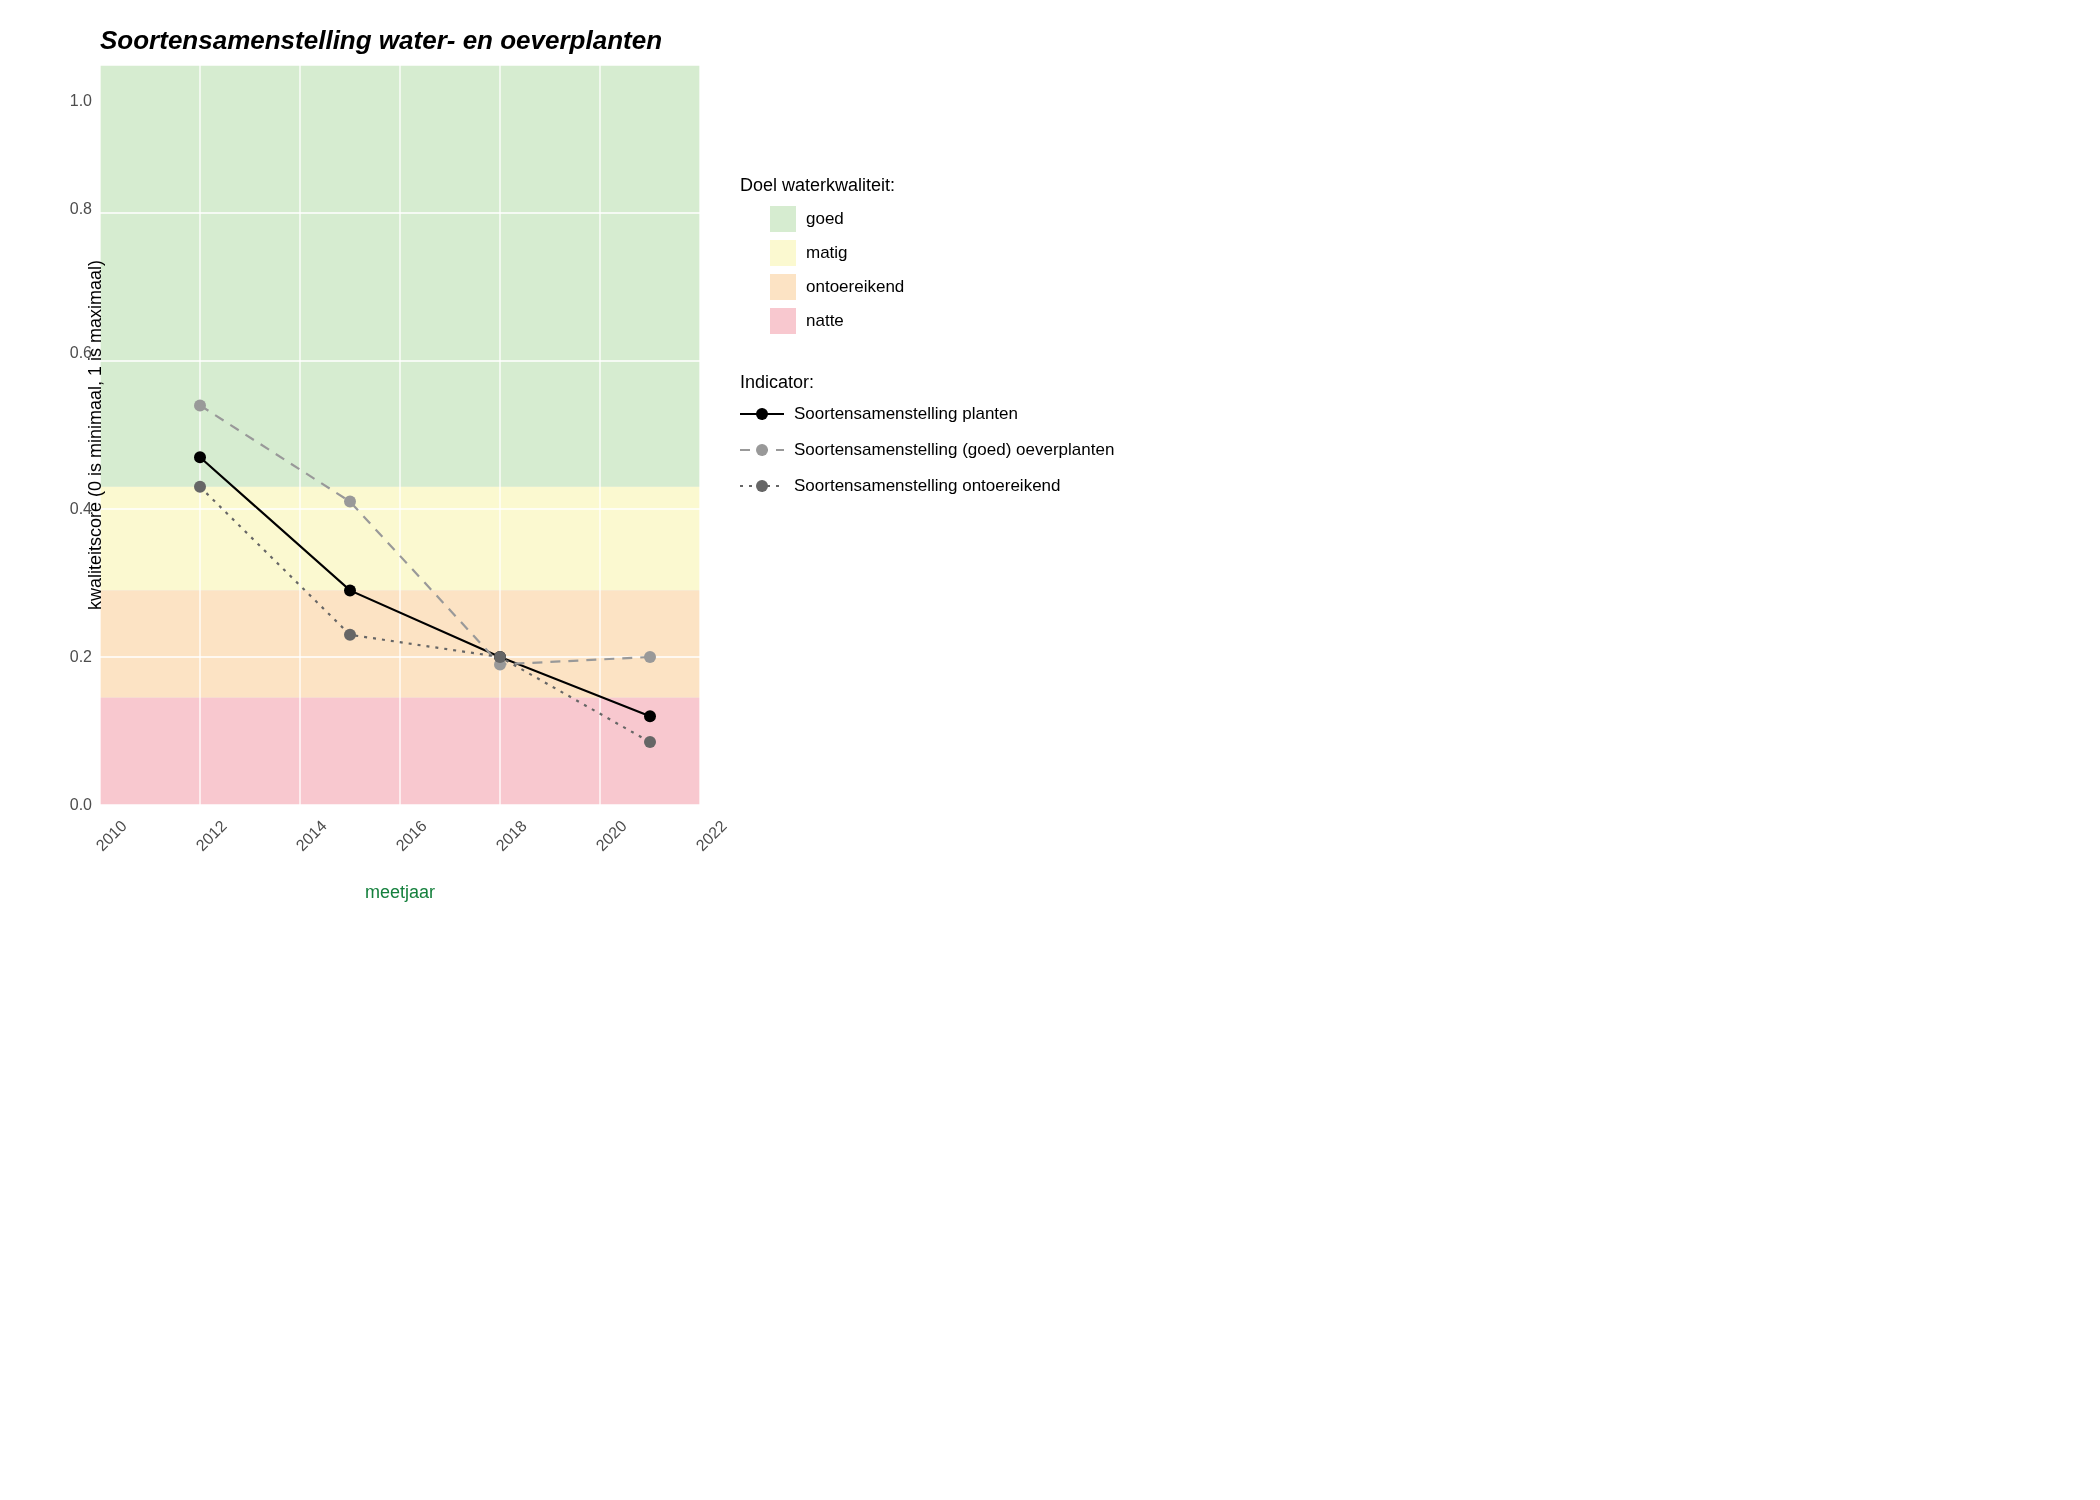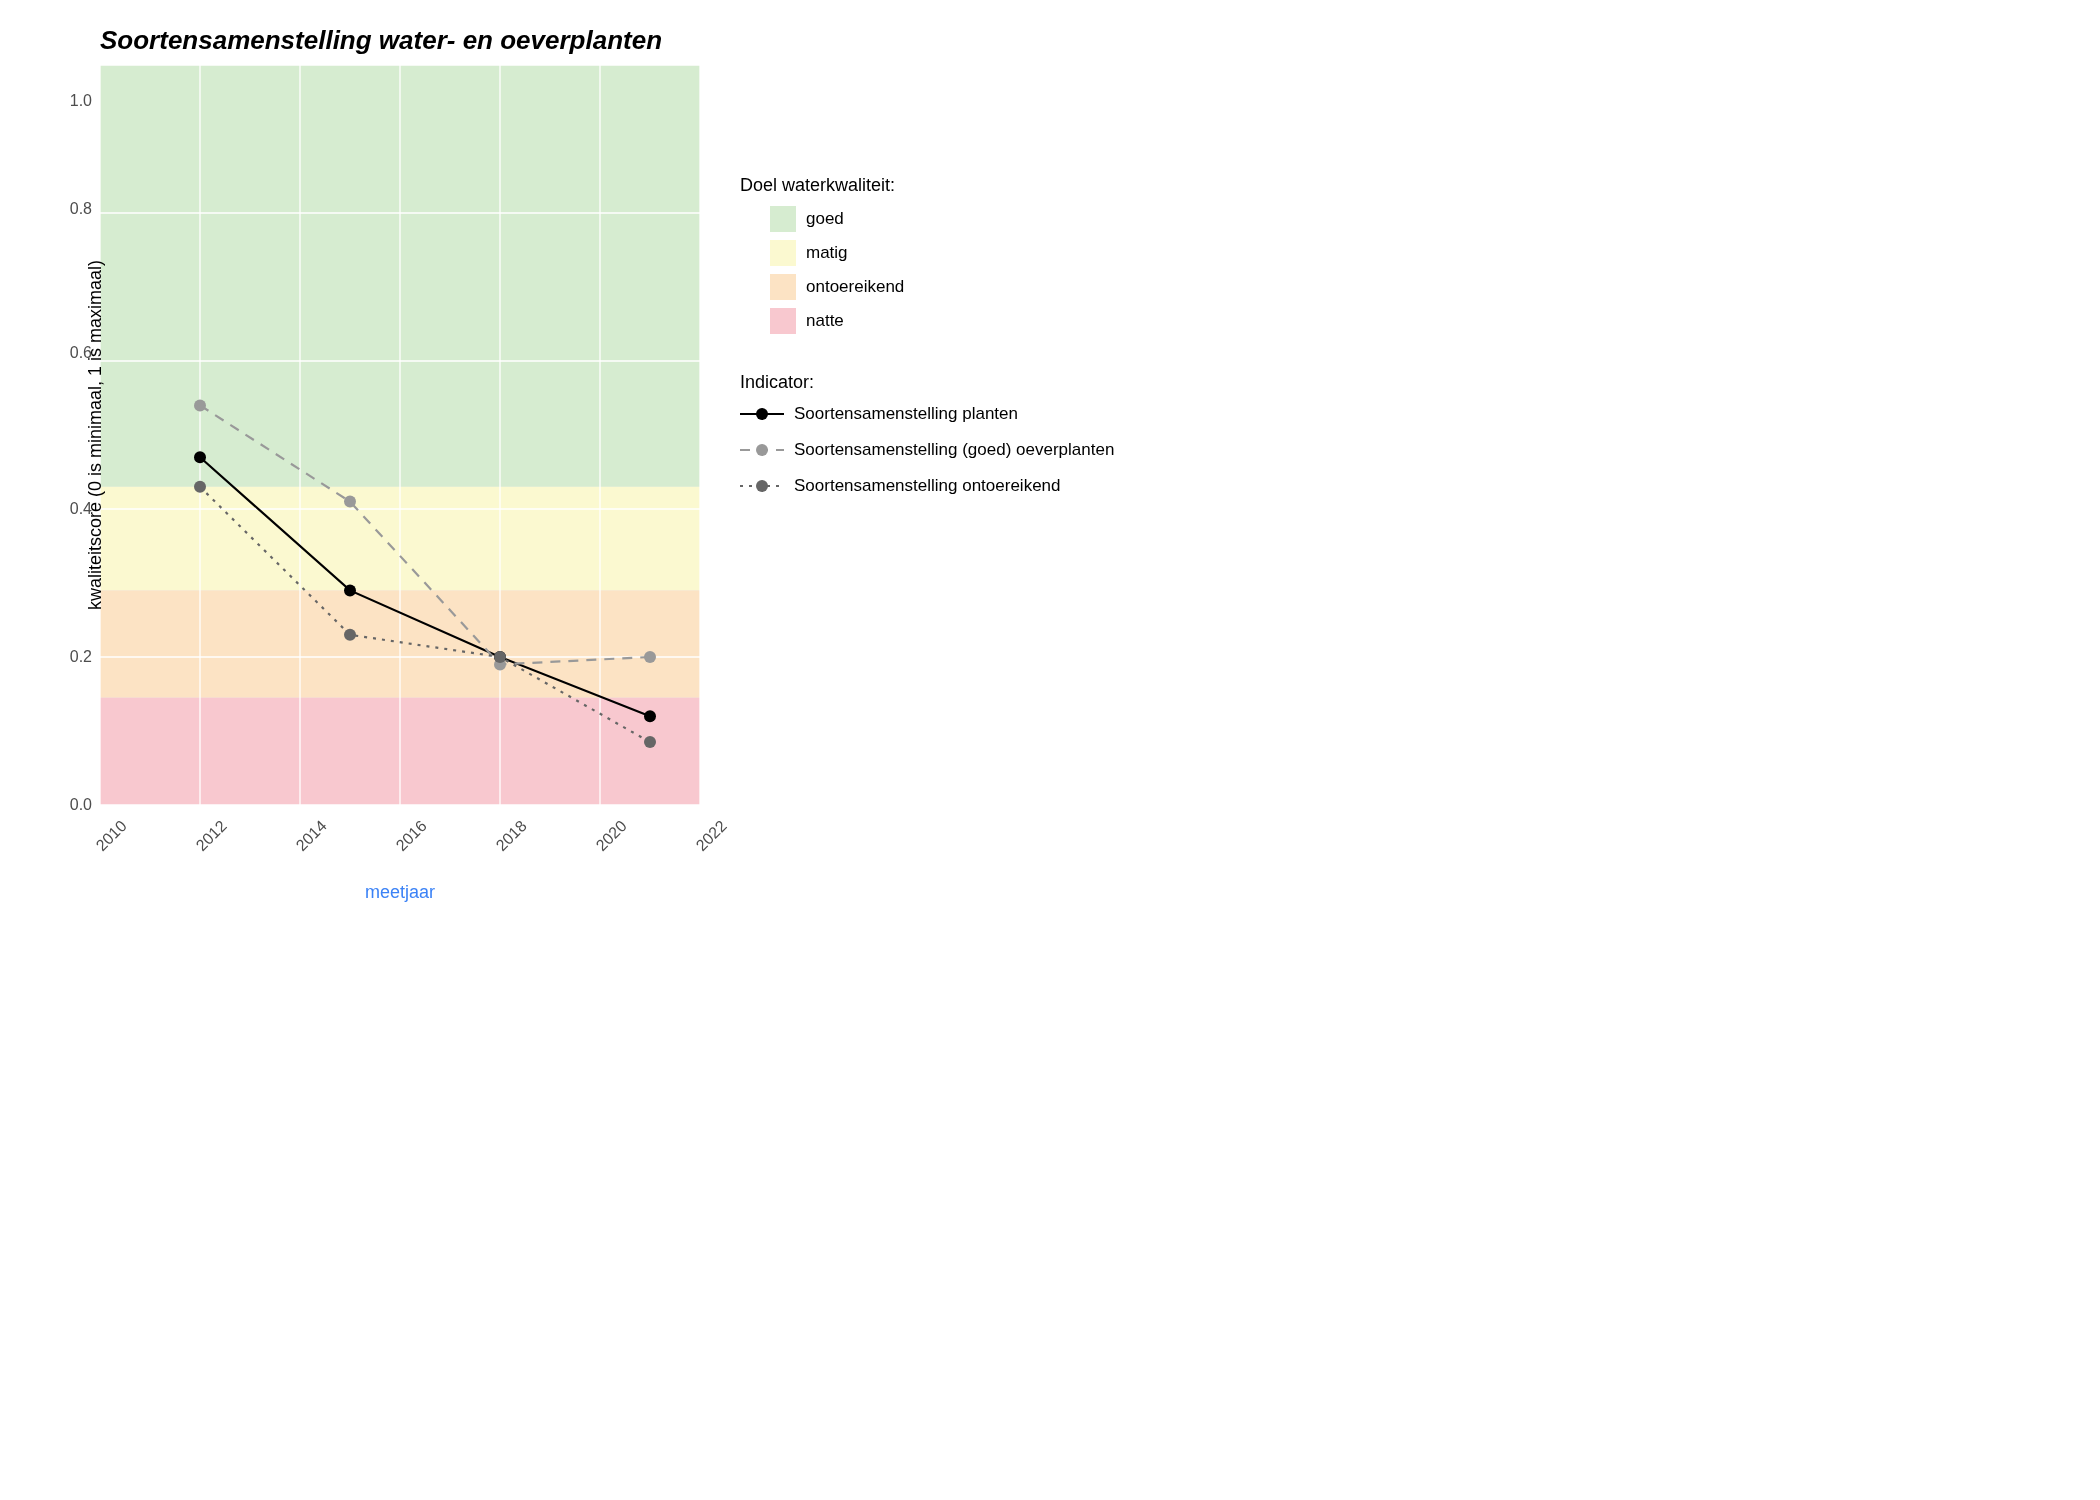--- a/index.html
+++ b/index.html
@@ -38,21 +38,21 @@
     font-size: 18px;
     white-space: nowrap;
     color: #000000;
   }
   .x-axis-label {
     position: absolute;
     left: 50%;
     bottom: -98px;
     transform: translateX(-50%);
     font-size: 18px;
-    color: #3b82f6;
+    color: #15803d;
   }
   .y-tick-label {
     position: absolute;
     right: 608px;
     transform: translateY(-50%);
     font-size: 16px;
     color: #4d4d4d;
   }
   .x-tick-label {
     position: absolute;

